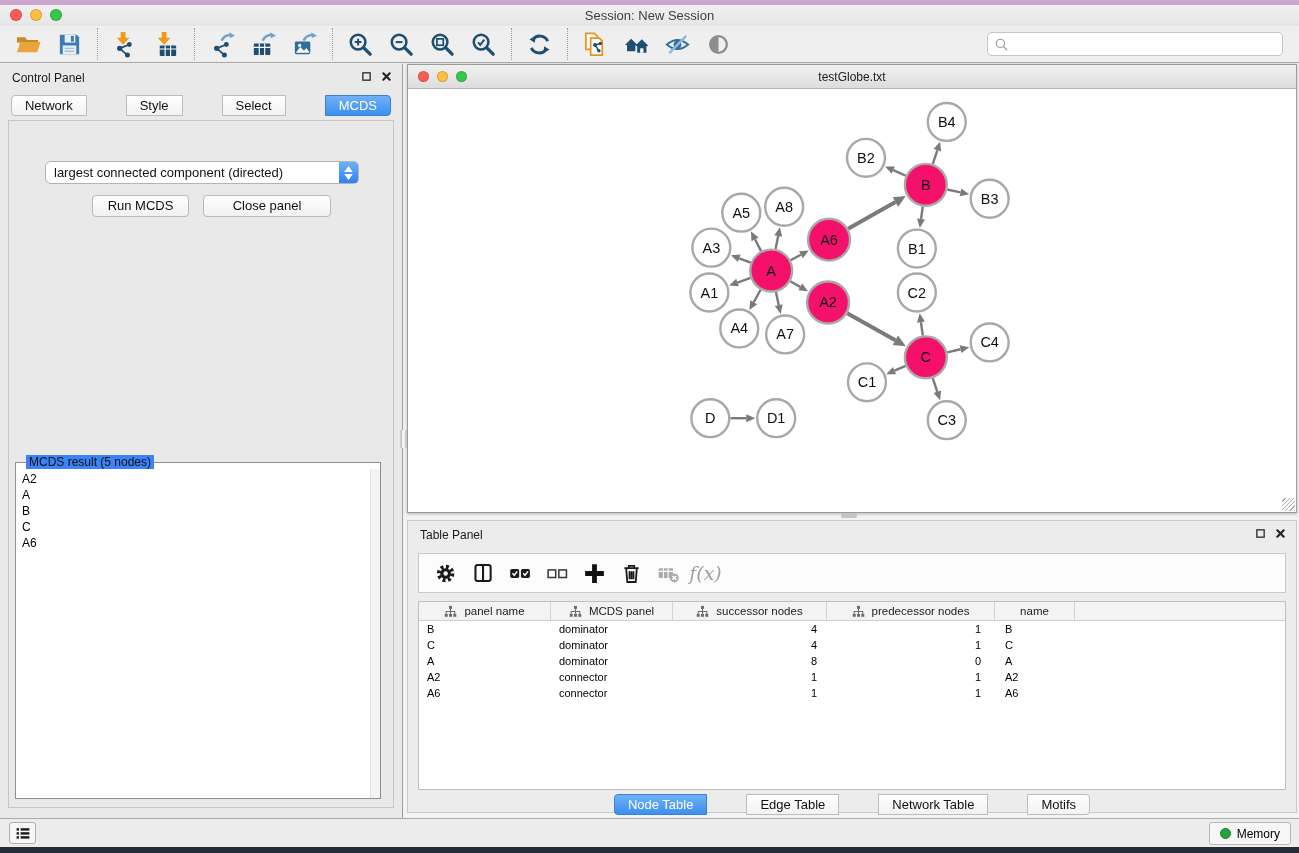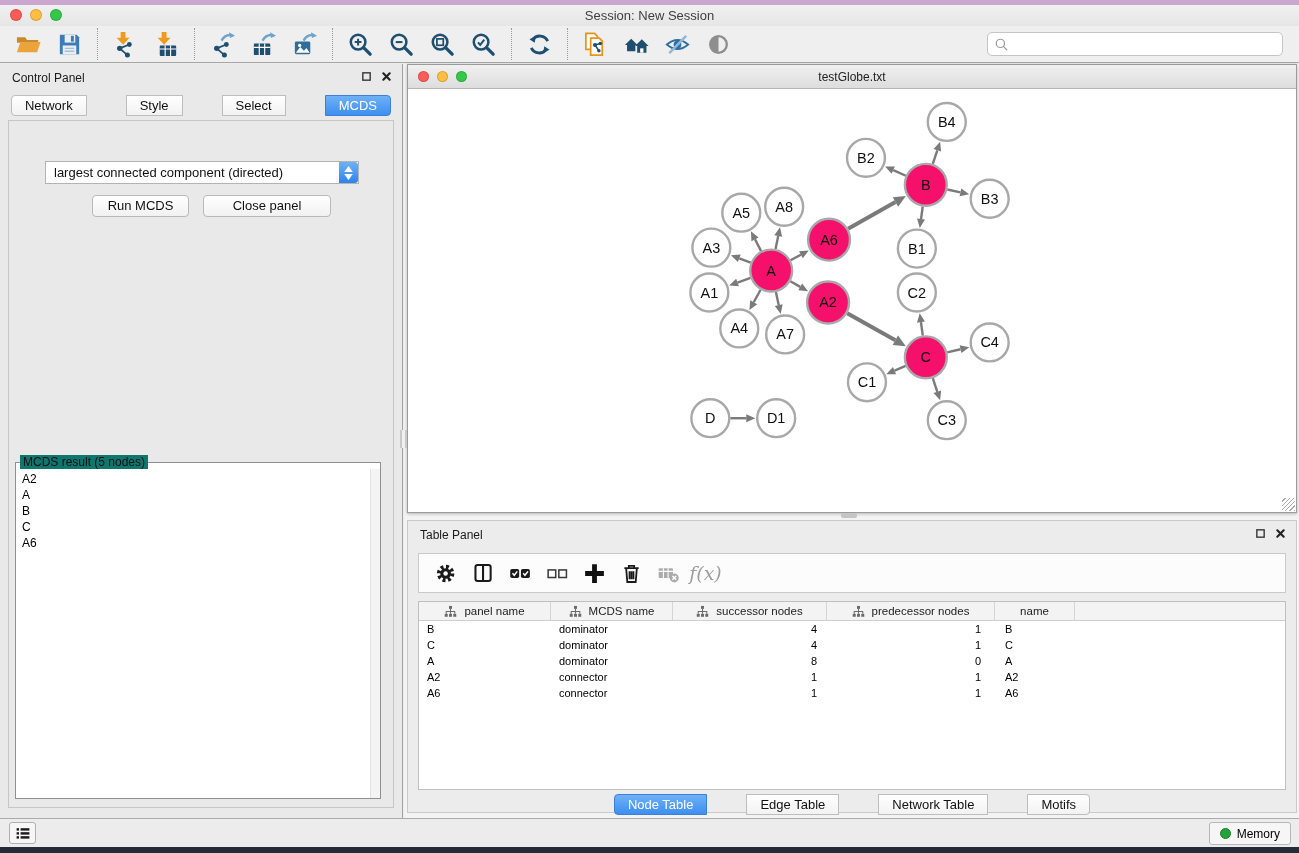--- a/index.html
+++ b/index.html
@@ -30,30 +30,30 @@
   .win-ctrls { position:absolute; right:10px; top:7px; display:flex; gap:9px; align-items:center; }
   .win-ctrls svg { width:11px; height:11px; display:block; }
   .seg { display:flex;gap:40px; }
   .seg-btn { height:21px; line-height:19px; padding:0 13px; background:linear-gradient(#FFFFFF,#F2F2F2); border:1px solid #BDBDBD; font-size:13px; color:#111; margin-left:-1px; cursor:default; }
   .seg-btn:first-child { border-radius:4px 0 0 4px; margin-left:0; }
   .seg-btn:last-child { border-radius:0 4px 4px 0; }
   .seg-btn.active { background:linear-gradient(#6FB1F7,#3D8FF0); border-color:#3B7FD6; color:#fff; }
   .cp-tabs { position:absolute; left:0; right:0; top:31px; display:flex; justify-content:center; }
   .cp-content { position:absolute; left:8px; right:8px; top:56px; bottom:10px; border:1px solid #C6C6C6; background:#E9E9E9; }
   .opt-label { position:absolute; left:0; right:0; top:18px; text-align:center; font-size:13px; color:#111; }
-  .dropdown { position:absolute; left:36px; top:40px; width:314px; height:23px; background:#fff; border:1px solid #B3B3B3; border-radius:0; display:flex; align-items:center; }
+  .dropdown { position:absolute; left:36px; top:40px; width:314px; height:23px; background:#fff; border:1px solid #B3B3B3; border-radius:6px; display:flex; align-items:center; }
   .dropdown .dd-text { flex:1; font-size:13px; color:#111; padding-left:8px; white-space:nowrap; overflow:hidden; }
   .dd-stepper { width:19px; height:21px; border-radius:0 3px 3px 0; background:linear-gradient(#6FB1F7,#2E82EE); display:flex; flex-direction:column; align-items:center; justify-content:center; gap:2px; }
   .dd-stepper svg { width:9px; height:6px; display:block; }
   .cp-buttons { position:absolute; left:0; right:0; top:74px; }
   .pbtn { position:absolute; height:22px; background:linear-gradient(#FFFFFF,#F1F1F1); border:1px solid #B9B9B9; border-radius:4px; font-size:13px; color:#111; text-align:center; line-height:20px; cursor:default; }
   #run-btn { left:83px; width:97px; }
   #closep-btn { left:194px; width:128px; }
   fieldset.resultbox { position:absolute; left:6px; right:12px; top:334px; bottom:8px; border:1px solid #8F8F8F; background:#fff; }
-  fieldset.resultbox legend { font-size:12px; color:#111; margin-left:4px; padding:0 3px; background:#0f766e; }
+  fieldset.resultbox legend { font-size:12px; color:#111; margin-left:10px; padding:0 3px; background:#3b82f6; }
   .result-list { position:absolute; left:0; right:10px; top:0; bottom:0; background:#fff; padding:2px 0 0 6px; }
   .result-item { font-size:12px; line-height:16px; color:#000; }
   .result-scroll { position:absolute; right:0; top:0; bottom:0; width:10px; background:#F4F4F4; border-left:1px solid #E2E2E2; }
 
   
   .right-region { position:absolute; left:404px; right:0; top:64px; bottom:35px; background:#F3F3F3; }
   .network-window { position:absolute; left:3px; right:2px; top:0; height:449px; background:#fff; border:1px solid #9B9B9B; box-shadow:0 1px 3px rgba(0,0,0,.25); }
   .nw-titlebar { position:absolute; left:0; right:0; top:0; height:24px; background:linear-gradient(#F0F0F0,#DDDDDD); border-bottom:1px solid #B5B5B5; }
   .nw-titlebar .lights { top:6px; }
   .nw-titlebar .light { width:11px; height:11px; }
@@ -625,21 +625,21 @@
                 <svg viewBox="0 0 14 13">
                   <g fill="#6B6B6B">
                     <rect x="5.4" y="0.5" width="3.2" height="3.2"></rect>
                     <rect x="0.8" y="9" width="3.2" height="3.2"></rect>
                     <rect x="5.4" y="9" width="3.2" height="3.2"></rect>
                     <rect x="10" y="9" width="3.2" height="3.2"></rect>
                   </g>
                   <path d="M7 3.7 V6.4 M2.4 9 V6.4 h9.2 V9 M7 6.4 V9" stroke="#6B6B6B" stroke-width="1.1" fill="none"></path>
                 </svg>
               </span>
-              <span>MCDS name</span>
+              <span>MCDS panel</span>
             </div>
             <div class="th-cell" style="width: 154px;">
               <span style="display:flex">
                 <svg viewBox="0 0 14 13">
                   <g fill="#6B6B6B">
                     <rect x="5.4" y="0.5" width="3.2" height="3.2"></rect>
                     <rect x="0.8" y="9" width="3.2" height="3.2"></rect>
                     <rect x="5.4" y="9" width="3.2" height="3.2"></rect>
                     <rect x="10" y="9" width="3.2" height="3.2"></rect>
                   </g>

